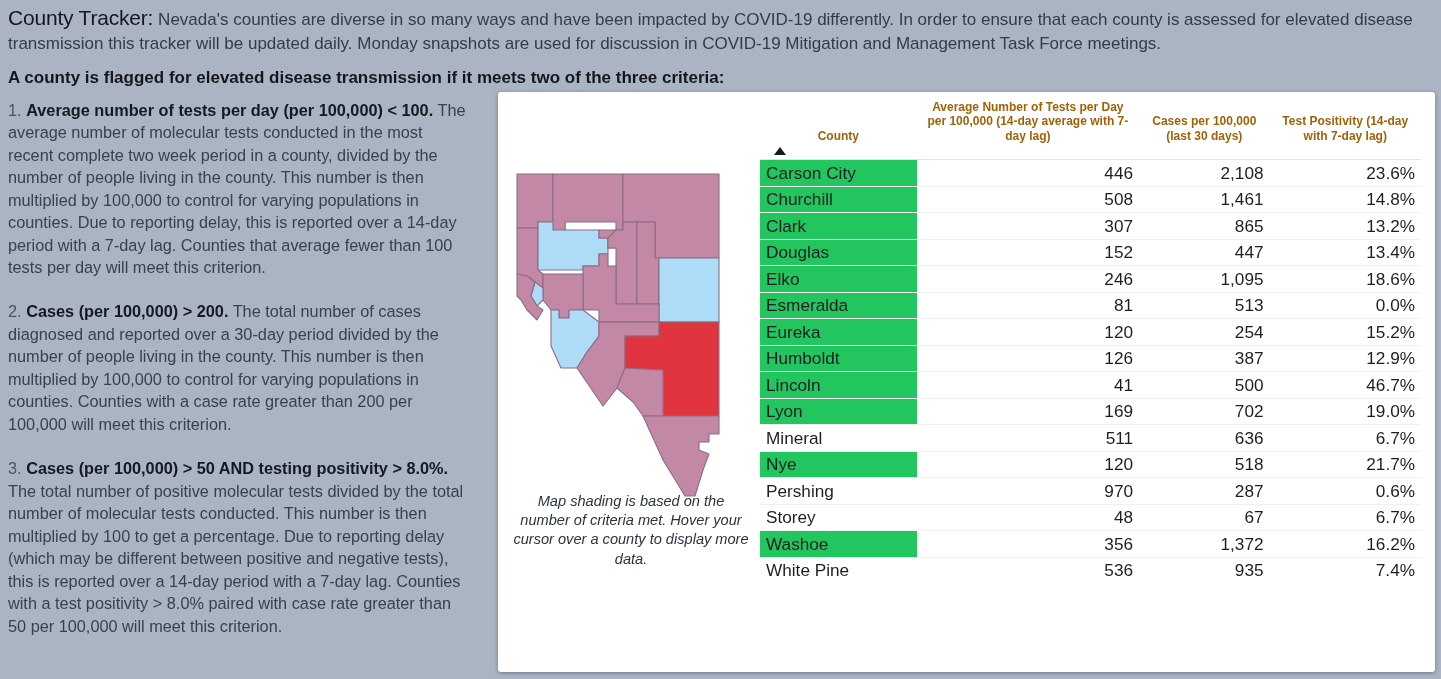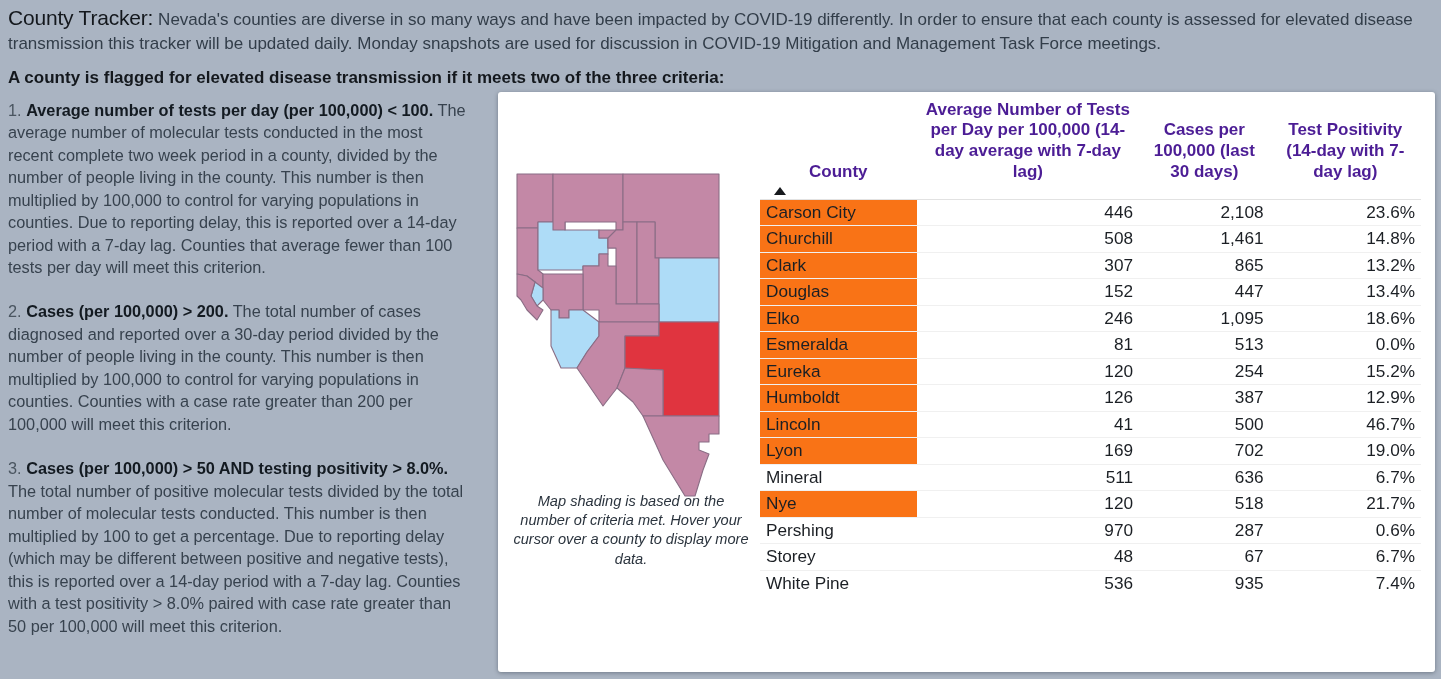--- a/index.html
+++ b/index.html
@@ -102,23 +102,23 @@
     position: relative;
   }
   table#tracker {
     width: 100%;
     border-collapse: collapse;
     font-size: 17.2px;
   }
   table#tracker thead th {
     vertical-align: bottom;
     font-weight: bold;
-    font-size: 17px;
+    font-size: 12px;
     line-height: 1.22;
-    color: #4c1d95;
+    color: #a16207;
     padding: 0 6px 3px 6px;
   }
   th.h-county { text-align: center; width: 150px; }
   th.h-tests  { text-align: center; width: 213px; }
   th.h-cases  { text-align: center; width: 125px; }
   th.h-pos    { text-align: center; width: 145px; }
 
   #sortbar {
     position: relative;
     height: 13px;
@@ -138,21 +138,21 @@
     font-size: 17.2px;
     color: #1b1f24;
   }
   table#tracker tbody tr:first-child td { border-top: 1px solid #e2e2e2; }
   td.c-county {
     text-align: left;
     padding-left: 8px;
     color: #17191c;
   }
   td.c-county.flag {
-    background: #f97316;
+    background: #22c55e;
     color: #161519;
   }
   td.c-num { text-align: right; padding-right: 14px; }
   td.c-num.flag { color: #cb6a7c; }
   td.c-cases { padding-right: 18px; }
   td.c-pos   { padding-right: 12px; }
 
   
   svg#nv-map { display: block; }
 </style>
@@ -332,20 +332,26 @@
               <td class="c-num c-cases flag">287</td>
               <td class="c-num c-pos">0.6%</td>
             </tr>
             <tr>
               <td class="c-county">Storey</td>
               <td class="c-num c-tests flag">48</td>
               <td class="c-num c-cases">67</td>
               <td class="c-num c-pos">6.7%</td>
             </tr>
             <tr>
+              <td class="c-county flag">Washoe</td>
+              <td class="c-num c-tests">356</td>
+              <td class="c-num c-cases flag">1,372</td>
+              <td class="c-num c-pos flag">16.2%</td>
+            </tr>
+            <tr>
               <td class="c-county">White Pine</td>
               <td class="c-num c-tests">536</td>
               <td class="c-num c-cases flag">935</td>
               <td class="c-num c-pos">7.4%</td>
             </tr>
           </tbody>
       </table>
     </div>
 
   </div>

